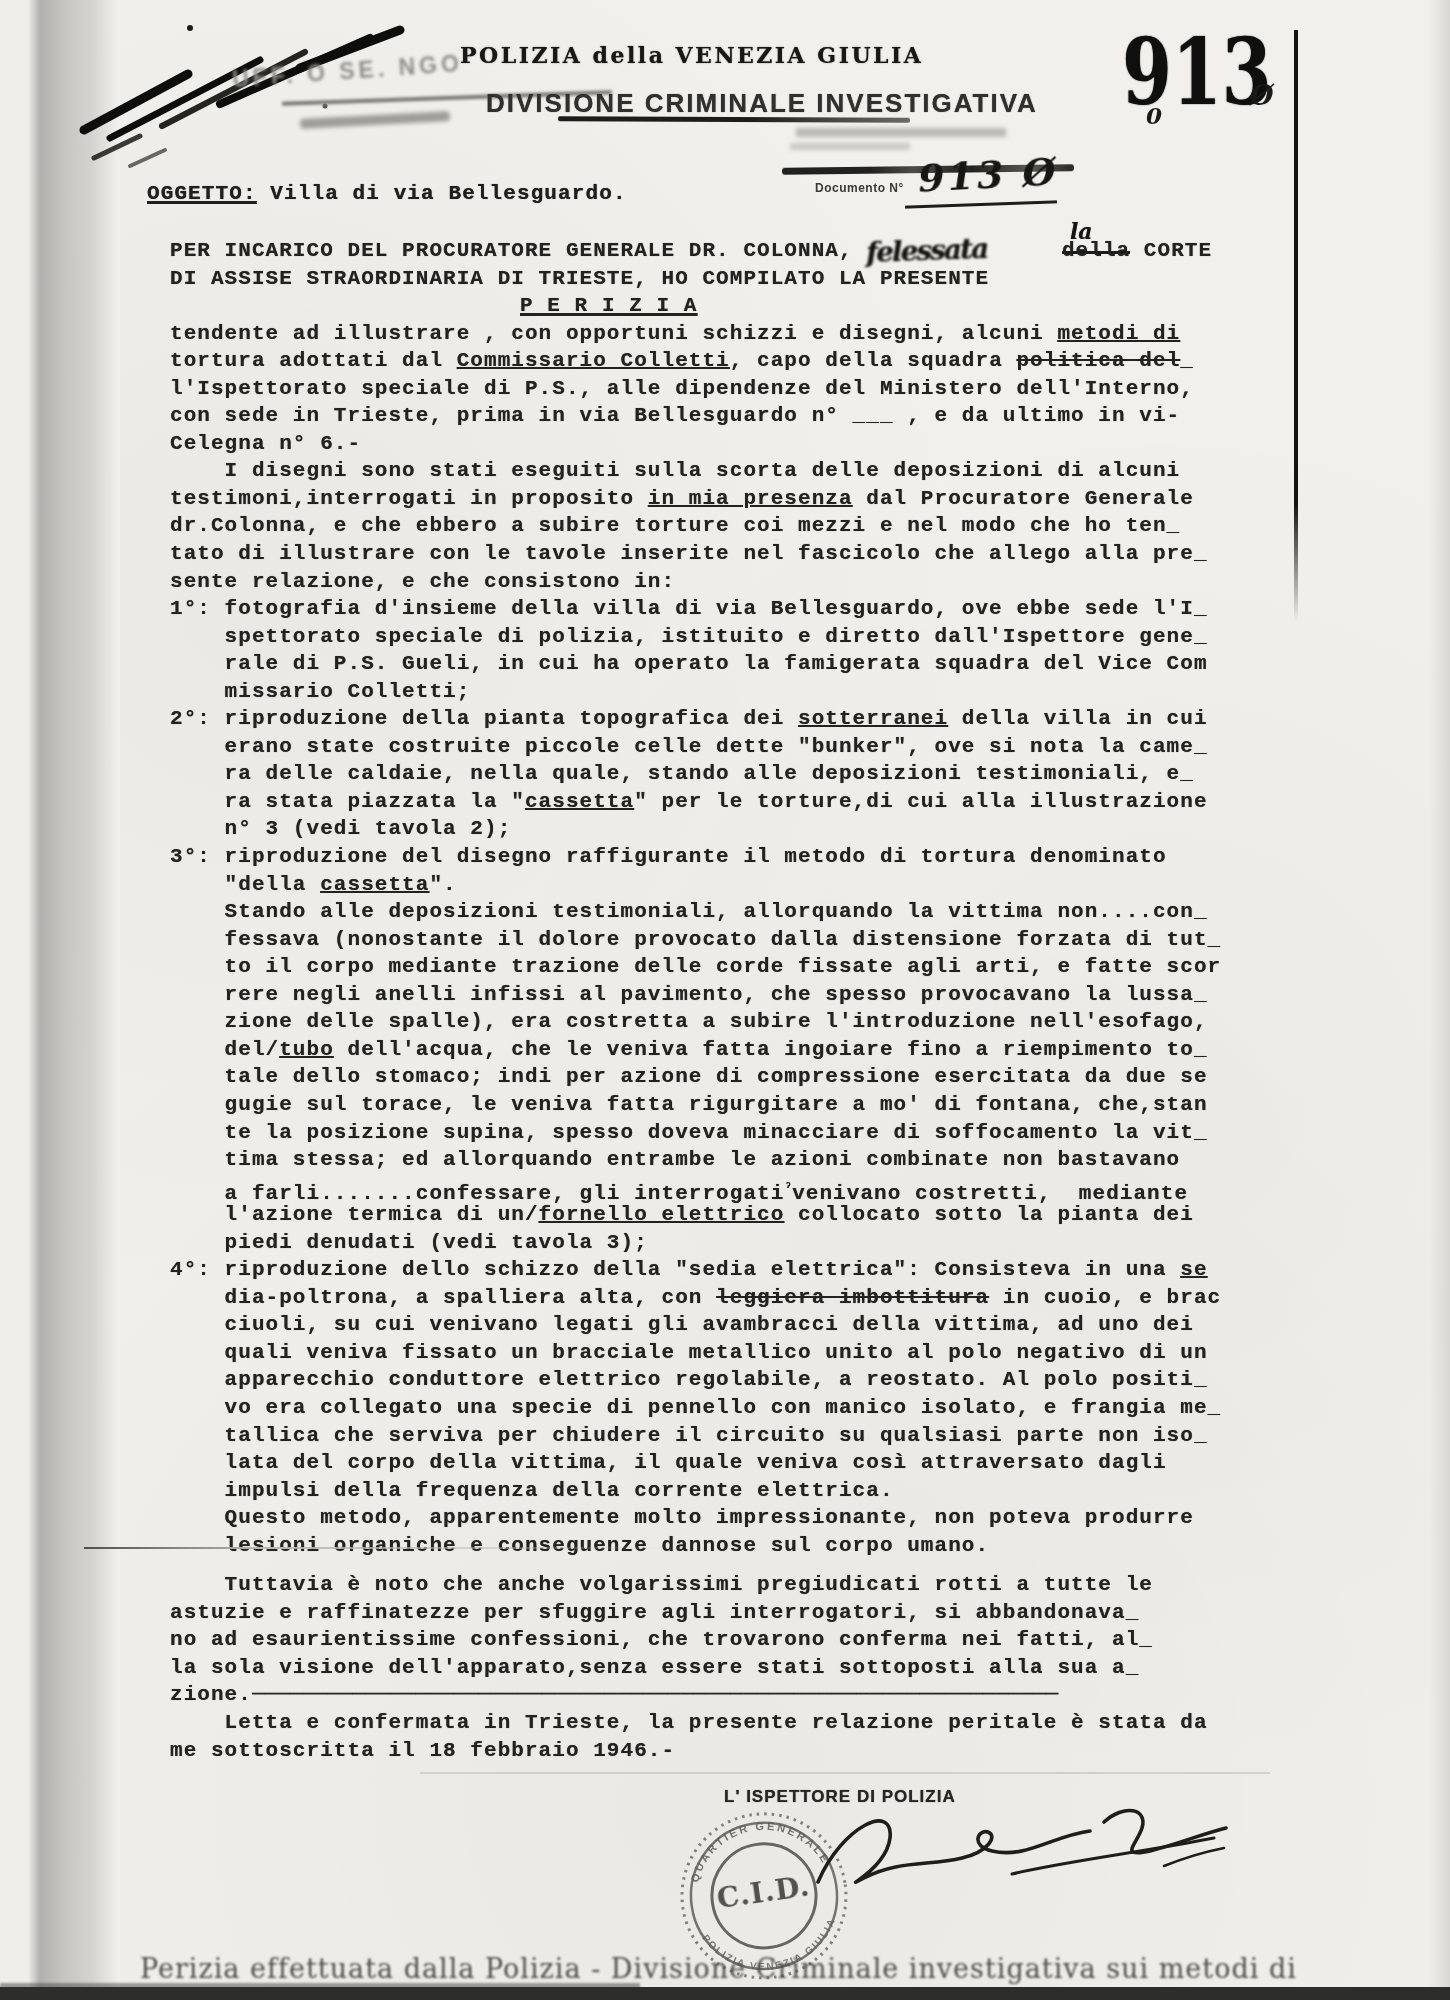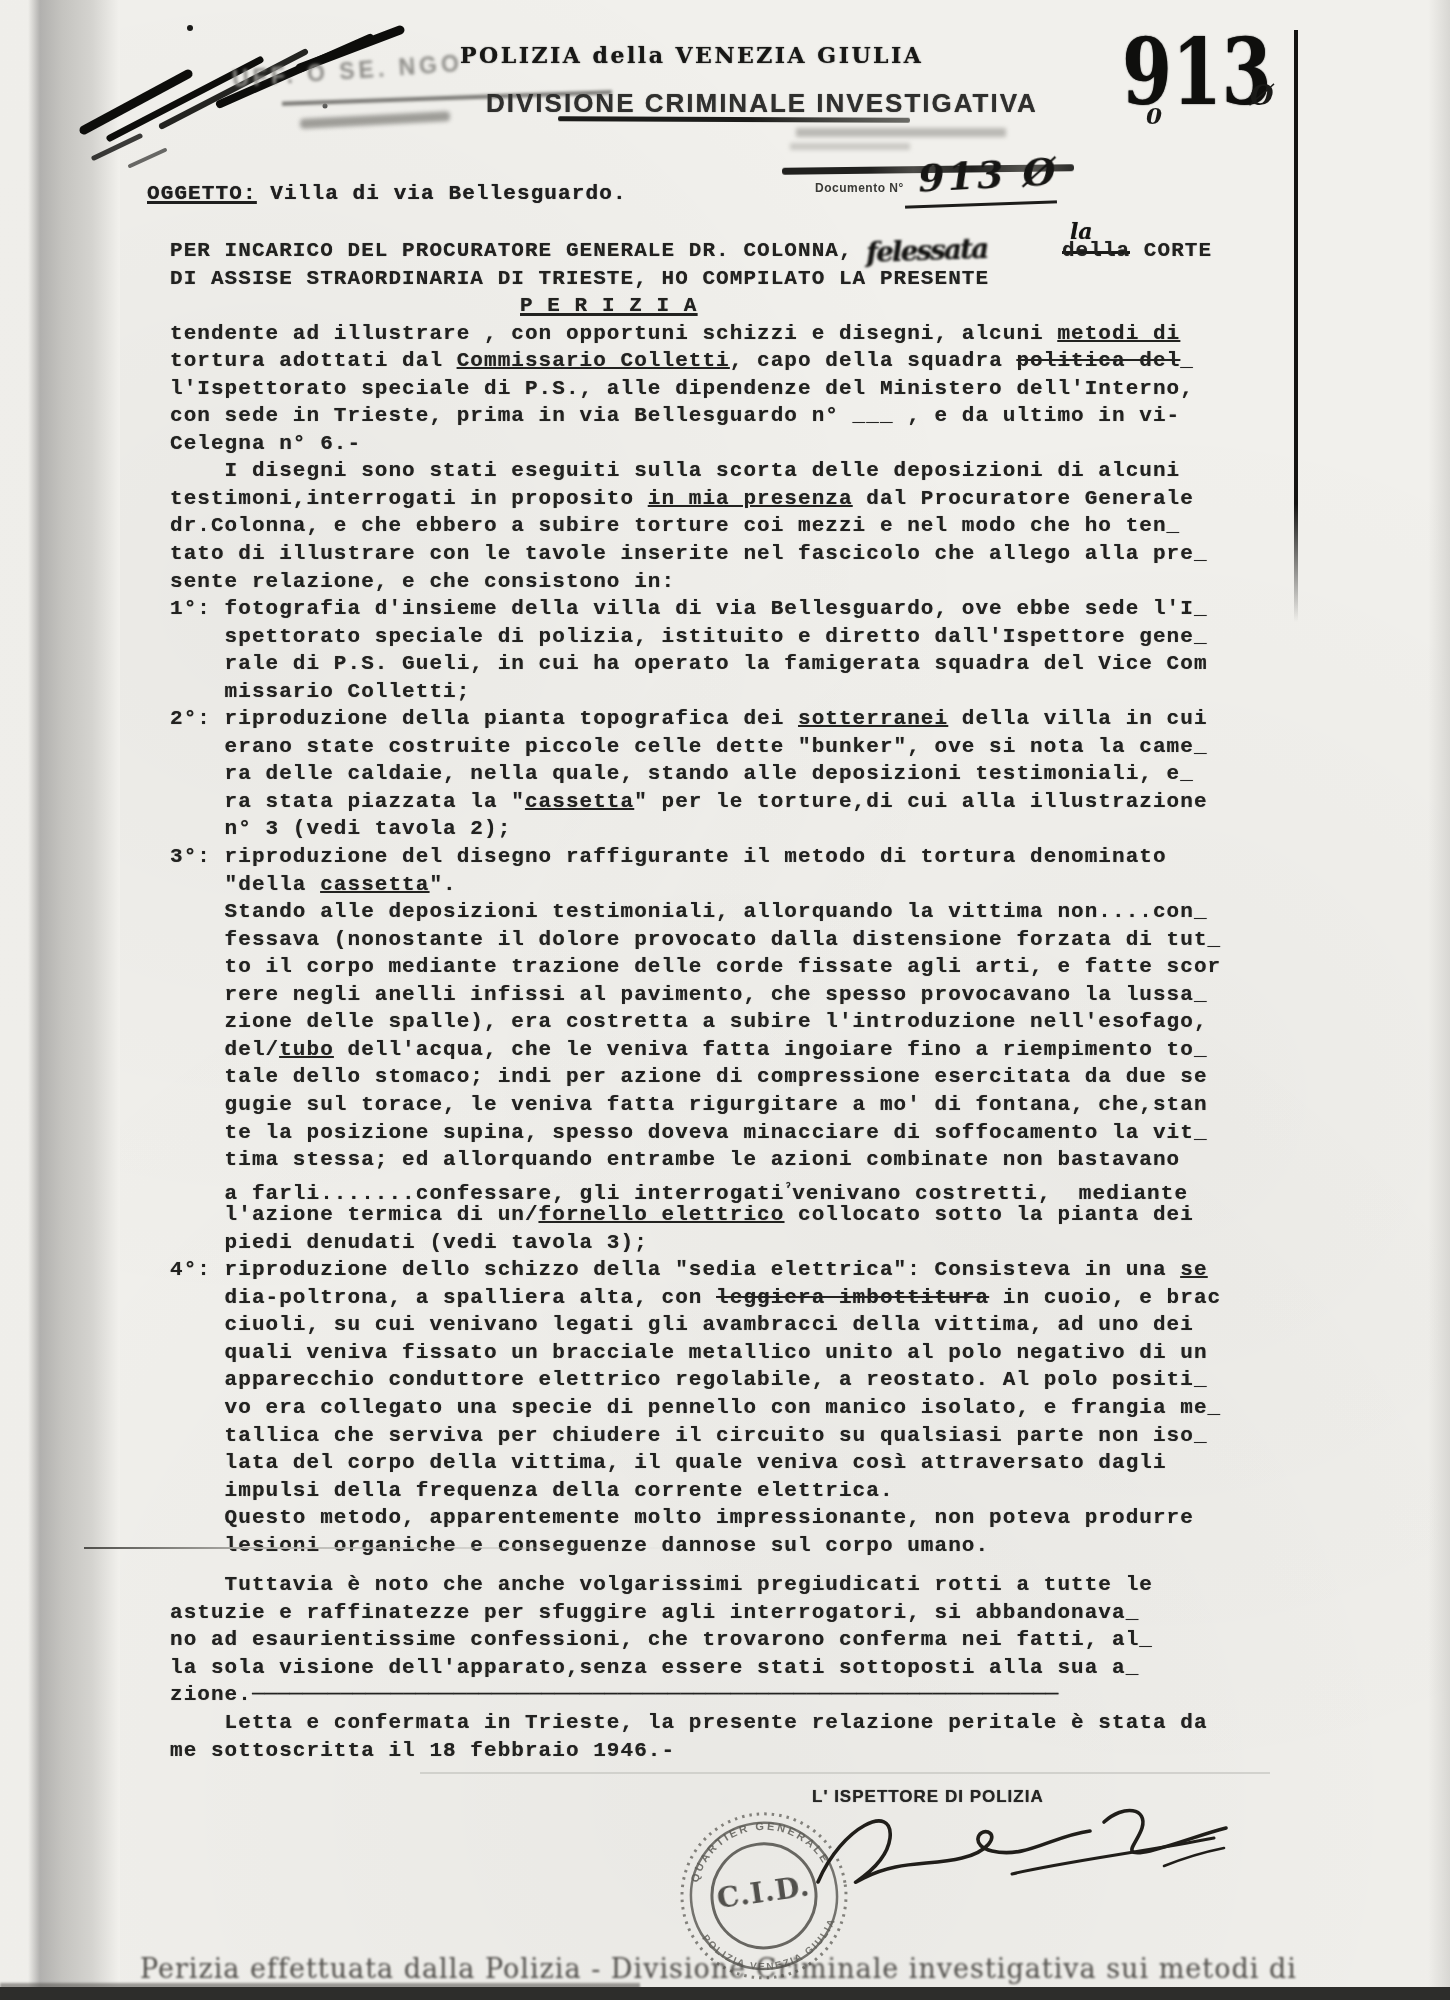--- a/index.html
+++ b/index.html
@@ -61,21 +61,21 @@
   .sup{font-size:13px;vertical-align:8px;letter-spacing:0;filter:blur(.3px);}
   .rel{position:relative;text-align:right;}
   .hw-above{position:absolute;left:8px;top:-21px;font-family:"DejaVu Serif",serif;font-style:italic;font-weight:700;
     font-size:22px;letter-spacing:0;filter:blur(.3px);color:#141412;}
   .scrawl{display:inline-block;min-width:182px;font-family:"DejaVu Serif",serif;font-style:italic;font-weight:700;
     font-size:28px;line-height:18px;letter-spacing:-2px;filter:blur(1.2px);transform:rotate(-2deg) translateY(3px);color:#121210;}
   
   .fold-line{position:absolute;left:420px;top:1772px;width:850px;height:2px;background:#cbcac5;opacity:.8;}
   .margin-dash{position:absolute;left:84px;top:1547px;width:600px;height:2px;
     background:linear-gradient(90deg,#4f4e4a,#b9b8b3 30%,rgba(185,184,179,0));filter:blur(.4px);}
-  .insp-title{position:absolute;left:812px;top:1787px;font-weight:700;font-size:17px;letter-spacing:1px;
+  .insp-title{position:absolute;left:724px;top:1787px;font-weight:700;font-size:17px;letter-spacing:1px;
     color:#262624;filter:blur(.4px);white-space:nowrap;text-shadow:0 0 1px #444;}
   .cid-wrap{position:absolute;left:668px;top:1806px;width:190px;height:180px;transform:rotate(-8deg);opacity:.88;}
   .cid-center{position:absolute;left:36px;top:70px;width:120px;text-align:center;font-family:"DejaVu Serif",serif;
     font-weight:700;font-size:28px;letter-spacing:1px;color:#3d3c38;filter:blur(.3px);}
   .sig-wrap{position:absolute;left:812px;top:1796px;width:430px;height:140px;}
   .bottom-caption{position:absolute;left:140px;top:1953px;font-family:"DejaVu Serif",serif;font-size:27px;
     letter-spacing:1px;color:#504e4a;filter:blur(.8px);white-space:nowrap;}
   .corner-ink{position:absolute;left:70px;top:8px;}
 </style>
 </head>

